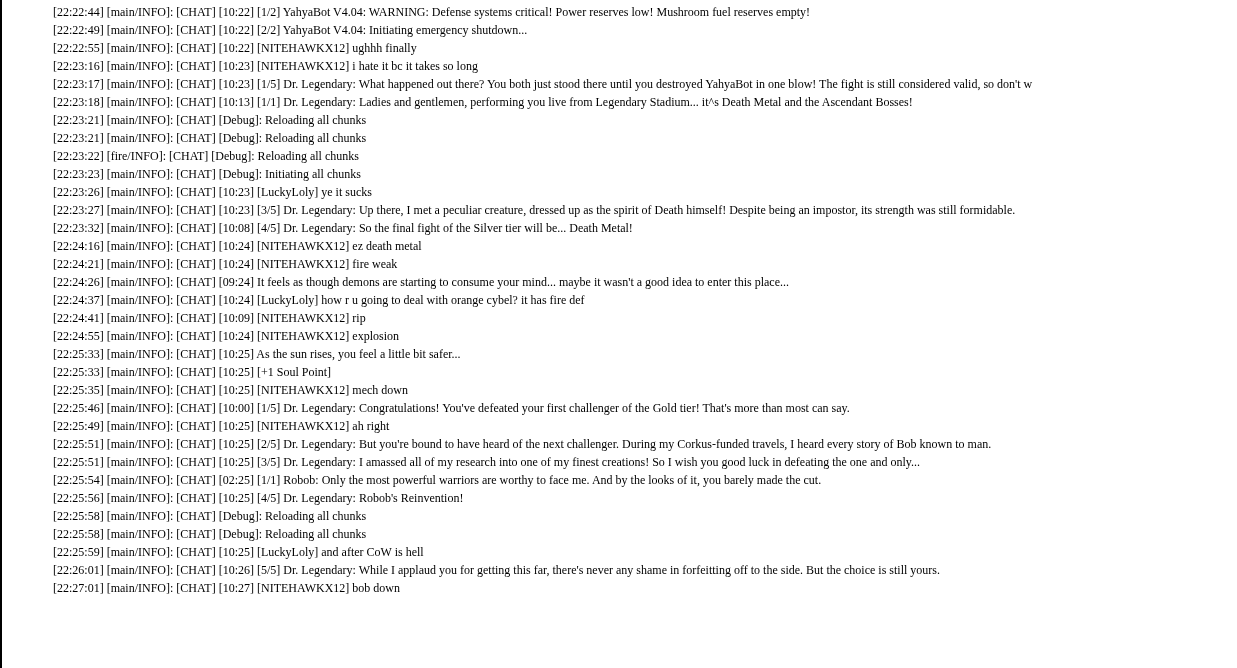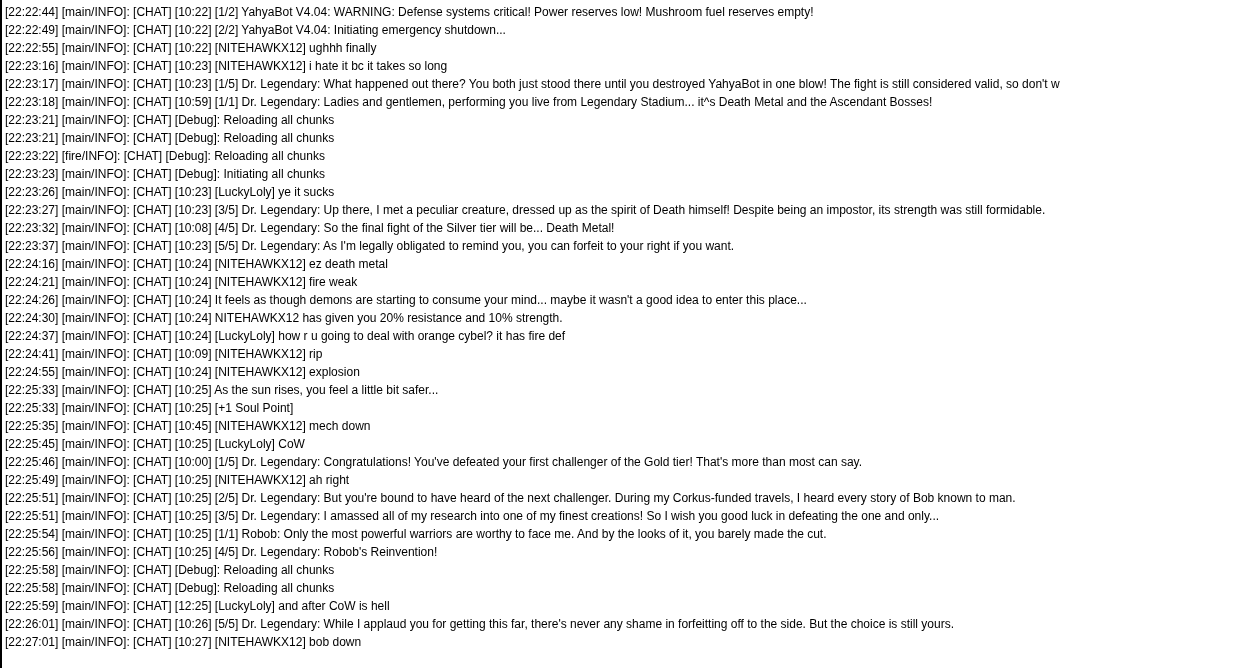--- a/index.html
+++ b/index.html
@@ -17,61 +17,59 @@
     border-left: 2px solid var(--border, #000000);
     padding: 3px 0 0 3px;
     overflow: hidden;
     background: var(--background, #ffffff);
   }
   .log-line {
     height: 18px;
     line-height: 18px;
     white-space: pre;
     overflow: hidden;
-    font-family: Liberation Sans, sans-serif;
+    font-family: Liberation Serif, serif;
     font-size: 12px;
     color: var(--text, #000000);
+    margin-left: 48px;
   }
 </style>
 </head>
 <body>
 
 <div class="log-viewport">
 
   <div id="log-lines">
       <div class="log-line">[22:22:44] [main/INFO]: [CHAT] [10:22] [1/2] YahyaBot V4.04: WARNING: Defense systems critical! Power reserves low! Mushroom fuel reserves empty!</div>
       <div class="log-line">[22:22:49] [main/INFO]: [CHAT] [10:22] [2/2] YahyaBot V4.04: Initiating emergency shutdown...</div>
       <div class="log-line">[22:22:55] [main/INFO]: [CHAT] [10:22] [NITEHAWKX12] ughhh finally</div>
       <div class="log-line">[22:23:16] [main/INFO]: [CHAT] [10:23] [NITEHAWKX12] i hate it bc it takes so long</div>
       <div class="log-line">[22:23:17] [main/INFO]: [CHAT] [10:23] [1/5] Dr. Legendary: What happened out there? You both just stood there until you destroyed YahyaBot in one blow! The fight is still considered valid, so don't w</div>
-      <div class="log-line">[22:23:18] [main/INFO]: [CHAT] [10:59] [1/1] Dr. Legendary: Ladies and gentlemen, performing you live from Legendary Stadium... it^s Death Metal and the Ascendant Bosses!</div>
+      <div class="log-line">[22:23:18] [main/INFO]: [CHAT] [10:13] [1/1] Dr. Legendary: Ladies and gentlemen, performing you live from Legendary Stadium... it^s Death Metal and the Ascendant Bosses!</div>
       <div class="log-line">[22:23:21] [main/INFO]: [CHAT] [Debug]: Reloading all chunks</div>
       <div class="log-line">[22:23:21] [main/INFO]: [CHAT] [Debug]: Reloading all chunks</div>
       <div class="log-line">[22:23:22] [fire/INFO]: [CHAT] [Debug]: Reloading all chunks</div>
       <div class="log-line">[22:23:23] [main/INFO]: [CHAT] [Debug]: Initiating all chunks</div>
       <div class="log-line">[22:23:26] [main/INFO]: [CHAT] [10:23] [LuckyLoly] ye it sucks</div>
       <div class="log-line">[22:23:27] [main/INFO]: [CHAT] [10:23] [3/5] Dr. Legendary: Up there, I met a peculiar creature, dressed up as the spirit of Death himself! Despite being an impostor, its strength was still formidable.</div>
       <div class="log-line">[22:23:32] [main/INFO]: [CHAT] [10:08] [4/5] Dr. Legendary: So the final fight of the Silver tier will be... Death Metal!</div>
-      <div class="log-line">[22:23:37] [main/INFO]: [CHAT] [10:23] [5/5] Dr. Legendary: As I'm legally obligated to remind you, you can forfeit to your right if you want.</div>
       <div class="log-line">[22:24:16] [main/INFO]: [CHAT] [10:24] [NITEHAWKX12] ez death metal</div>
       <div class="log-line">[22:24:21] [main/INFO]: [CHAT] [10:24] [NITEHAWKX12] fire weak</div>
-      <div class="log-line">[22:24:26] [main/INFO]: [CHAT] [10:24] It feels as though demons are starting to consume your mind... maybe it wasn't a good idea to enter this place...</div>
-      <div class="log-line">[22:24:30] [main/INFO]: [CHAT] [10:24] NITEHAWKX12 has given you 20% resistance and 10% strength.</div>
+      <div class="log-line">[22:24:26] [main/INFO]: [CHAT] [09:24] It feels as though demons are starting to consume your mind... maybe it wasn't a good idea to enter this place...</div>
       <div class="log-line">[22:24:37] [main/INFO]: [CHAT] [10:24] [LuckyLoly] how r u going to deal with orange cybel? it has fire def</div>
       <div class="log-line">[22:24:41] [main/INFO]: [CHAT] [10:09] [NITEHAWKX12] rip</div>
       <div class="log-line">[22:24:55] [main/INFO]: [CHAT] [10:24] [NITEHAWKX12] explosion</div>
       <div class="log-line">[22:25:33] [main/INFO]: [CHAT] [10:25] As the sun rises, you feel a little bit safer...</div>
       <div class="log-line">[22:25:33] [main/INFO]: [CHAT] [10:25] [+1 Soul Point]</div>
-      <div class="log-line">[22:25:35] [main/INFO]: [CHAT] [10:45] [NITEHAWKX12] mech down</div>
-      <div class="log-line">[22:25:45] [main/INFO]: [CHAT] [10:25] [LuckyLoly] CoW</div>
+      <div class="log-line">[22:25:35] [main/INFO]: [CHAT] [10:25] [NITEHAWKX12] mech down</div>
       <div class="log-line">[22:25:46] [main/INFO]: [CHAT] [10:00] [1/5] Dr. Legendary: Congratulations! You've defeated your first challenger of the Gold tier! That's more than most can say.</div>
       <div class="log-line">[22:25:49] [main/INFO]: [CHAT] [10:25] [NITEHAWKX12] ah right</div>
       <div class="log-line">[22:25:51] [main/INFO]: [CHAT] [10:25] [2/5] Dr. Legendary: But you're bound to have heard of the next challenger. During my Corkus-funded travels, I heard every story of Bob known to man.</div>
       <div class="log-line">[22:25:51] [main/INFO]: [CHAT] [10:25] [3/5] Dr. Legendary: I amassed all of my research into one of my finest creations! So I wish you good luck in defeating the one and only...</div>
-      <div class="log-line">[22:25:54] [main/INFO]: [CHAT] [10:25] [1/1] Robob: Only the most powerful warriors are worthy to face me. And by the looks of it, you barely made the cut.</div>
+      <div class="log-line">[22:25:54] [main/INFO]: [CHAT] [02:25] [1/1] Robob: Only the most powerful warriors are worthy to face me. And by the looks of it, you barely made the cut.</div>
       <div class="log-line">[22:25:56] [main/INFO]: [CHAT] [10:25] [4/5] Dr. Legendary: Robob's Reinvention!</div>
       <div class="log-line">[22:25:58] [main/INFO]: [CHAT] [Debug]: Reloading all chunks</div>
       <div class="log-line">[22:25:58] [main/INFO]: [CHAT] [Debug]: Reloading all chunks</div>
-      <div class="log-line">[22:25:59] [main/INFO]: [CHAT] [12:25] [LuckyLoly] and after CoW is hell</div>
+      <div class="log-line">[22:25:59] [main/INFO]: [CHAT] [10:25] [LuckyLoly] and after CoW is hell</div>
       <div class="log-line">[22:26:01] [main/INFO]: [CHAT] [10:26] [5/5] Dr. Legendary: While I applaud you for getting this far, there's never any shame in forfeitting off to the side. But the choice is still yours.</div>
       <div class="log-line">[22:27:01] [main/INFO]: [CHAT] [10:27] [NITEHAWKX12] bob down</div>
     </div>
 </div>
 
 </body></html>

